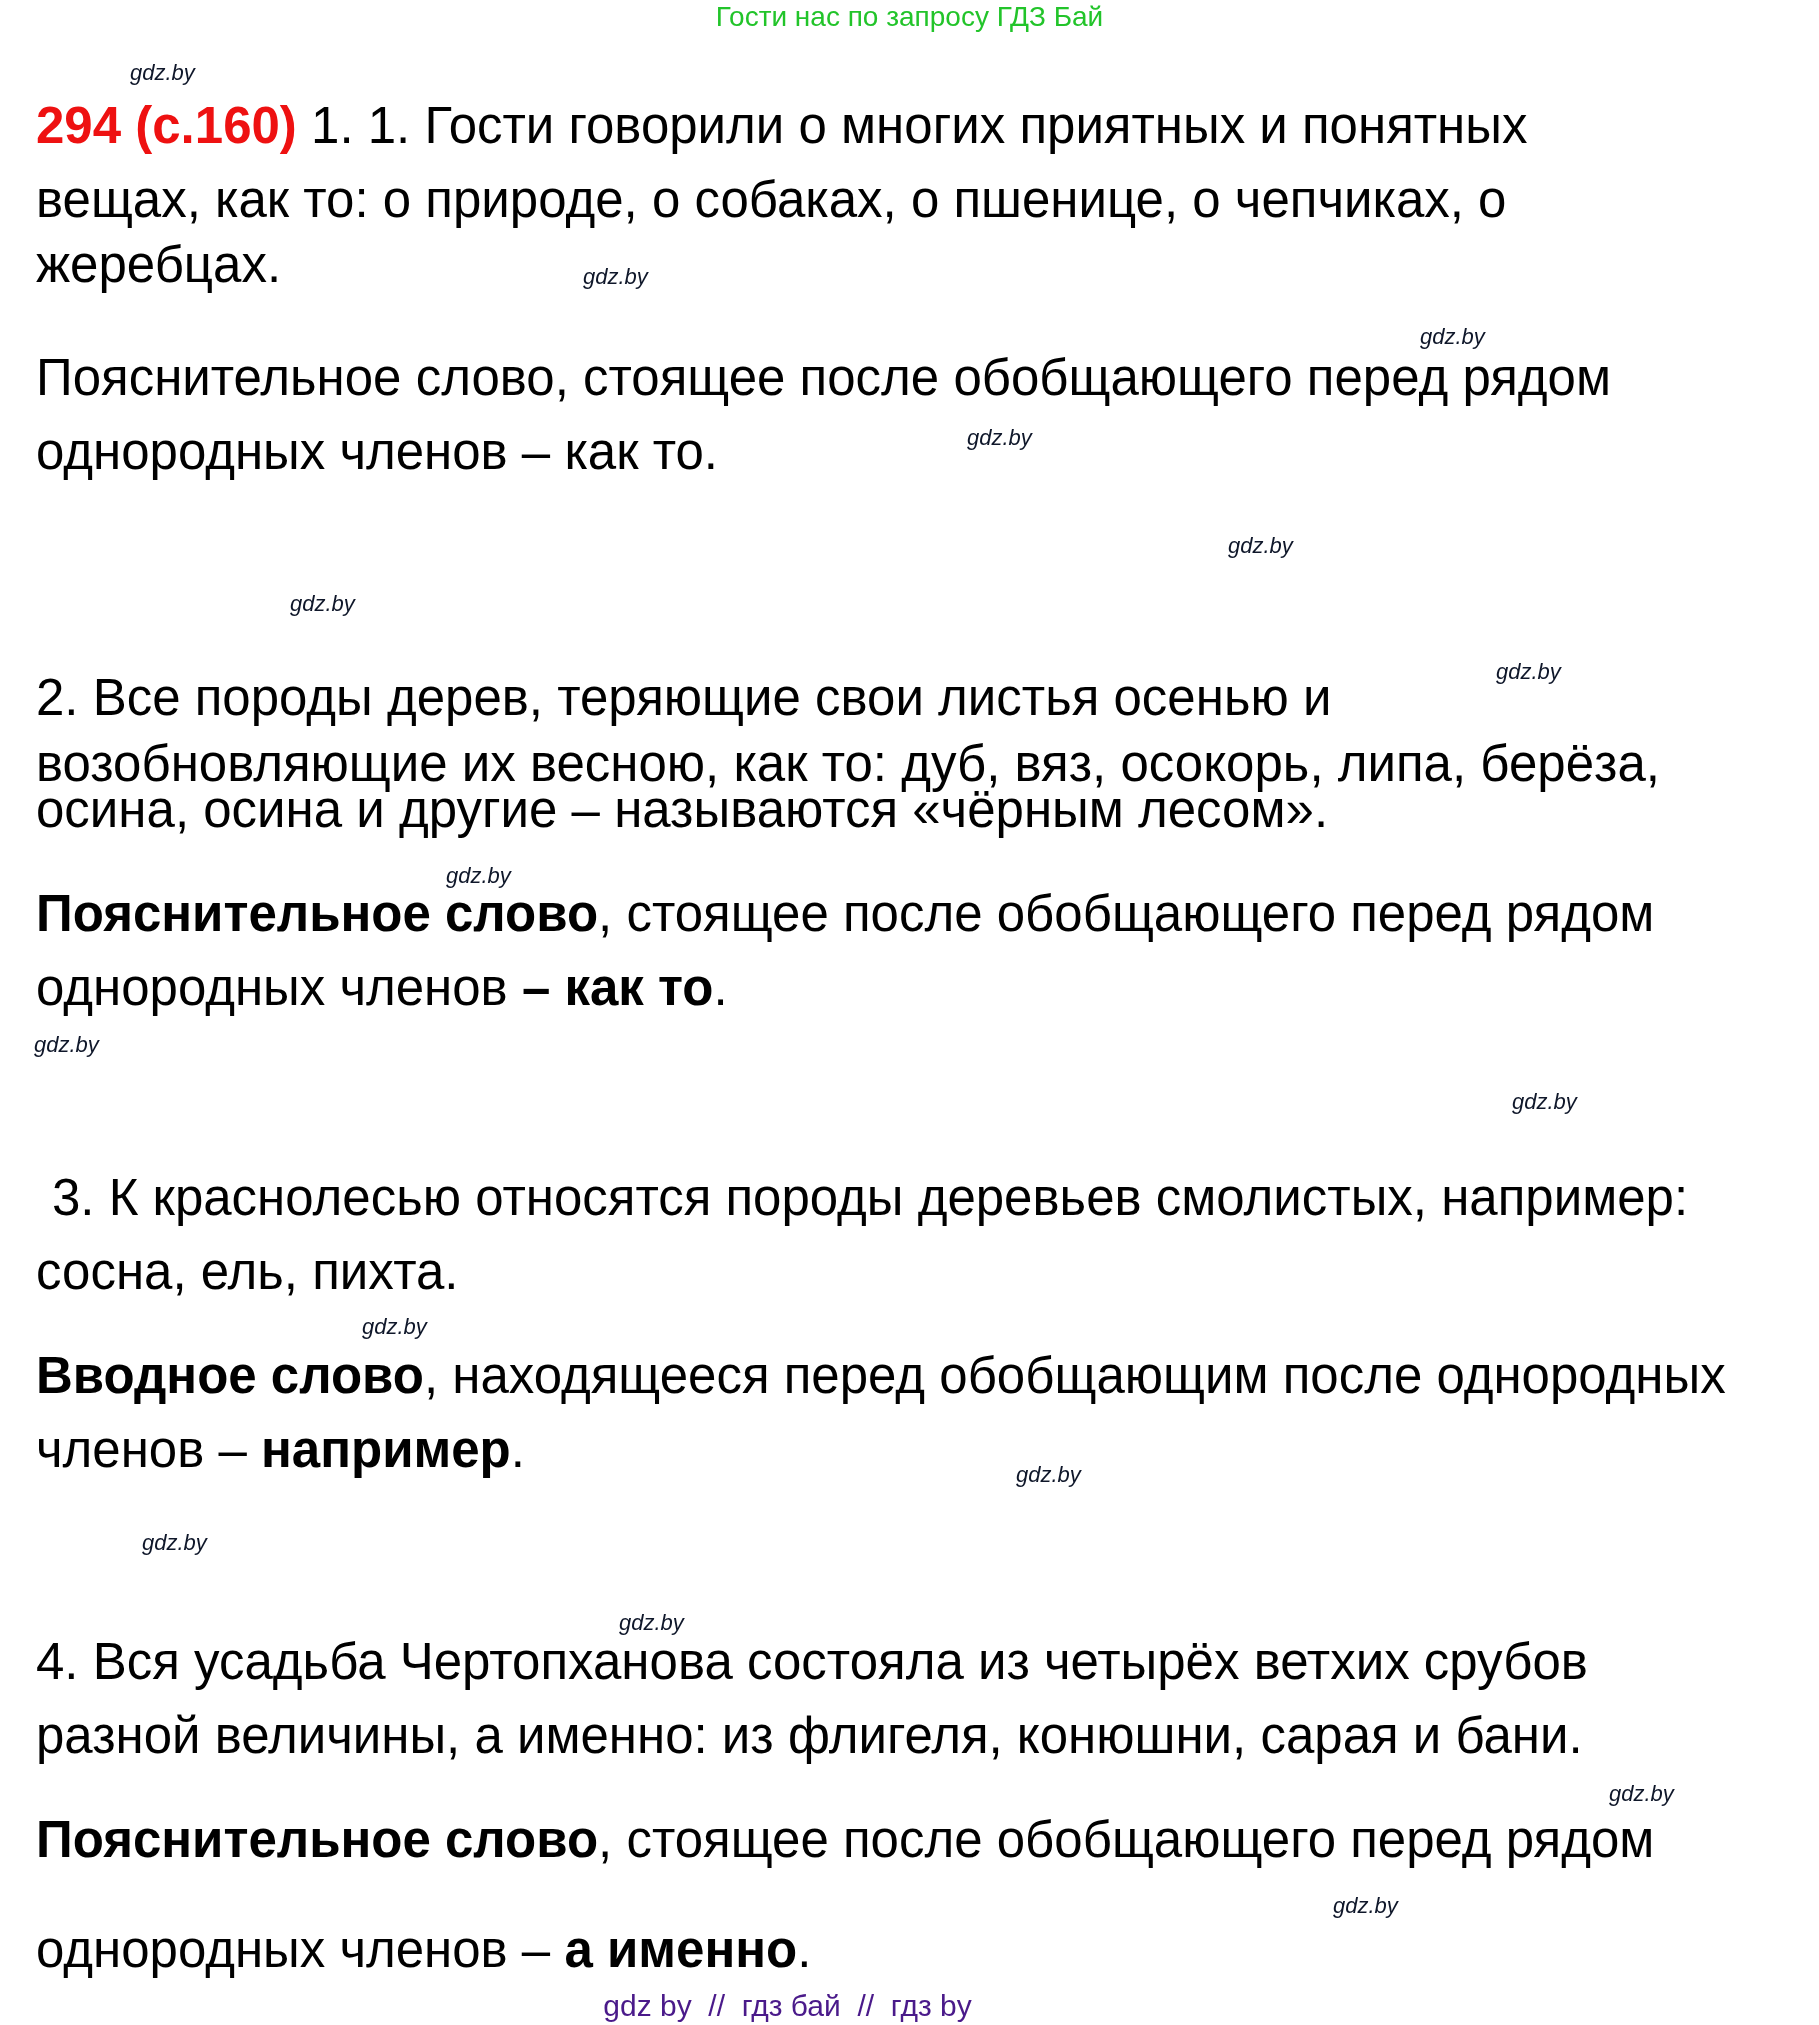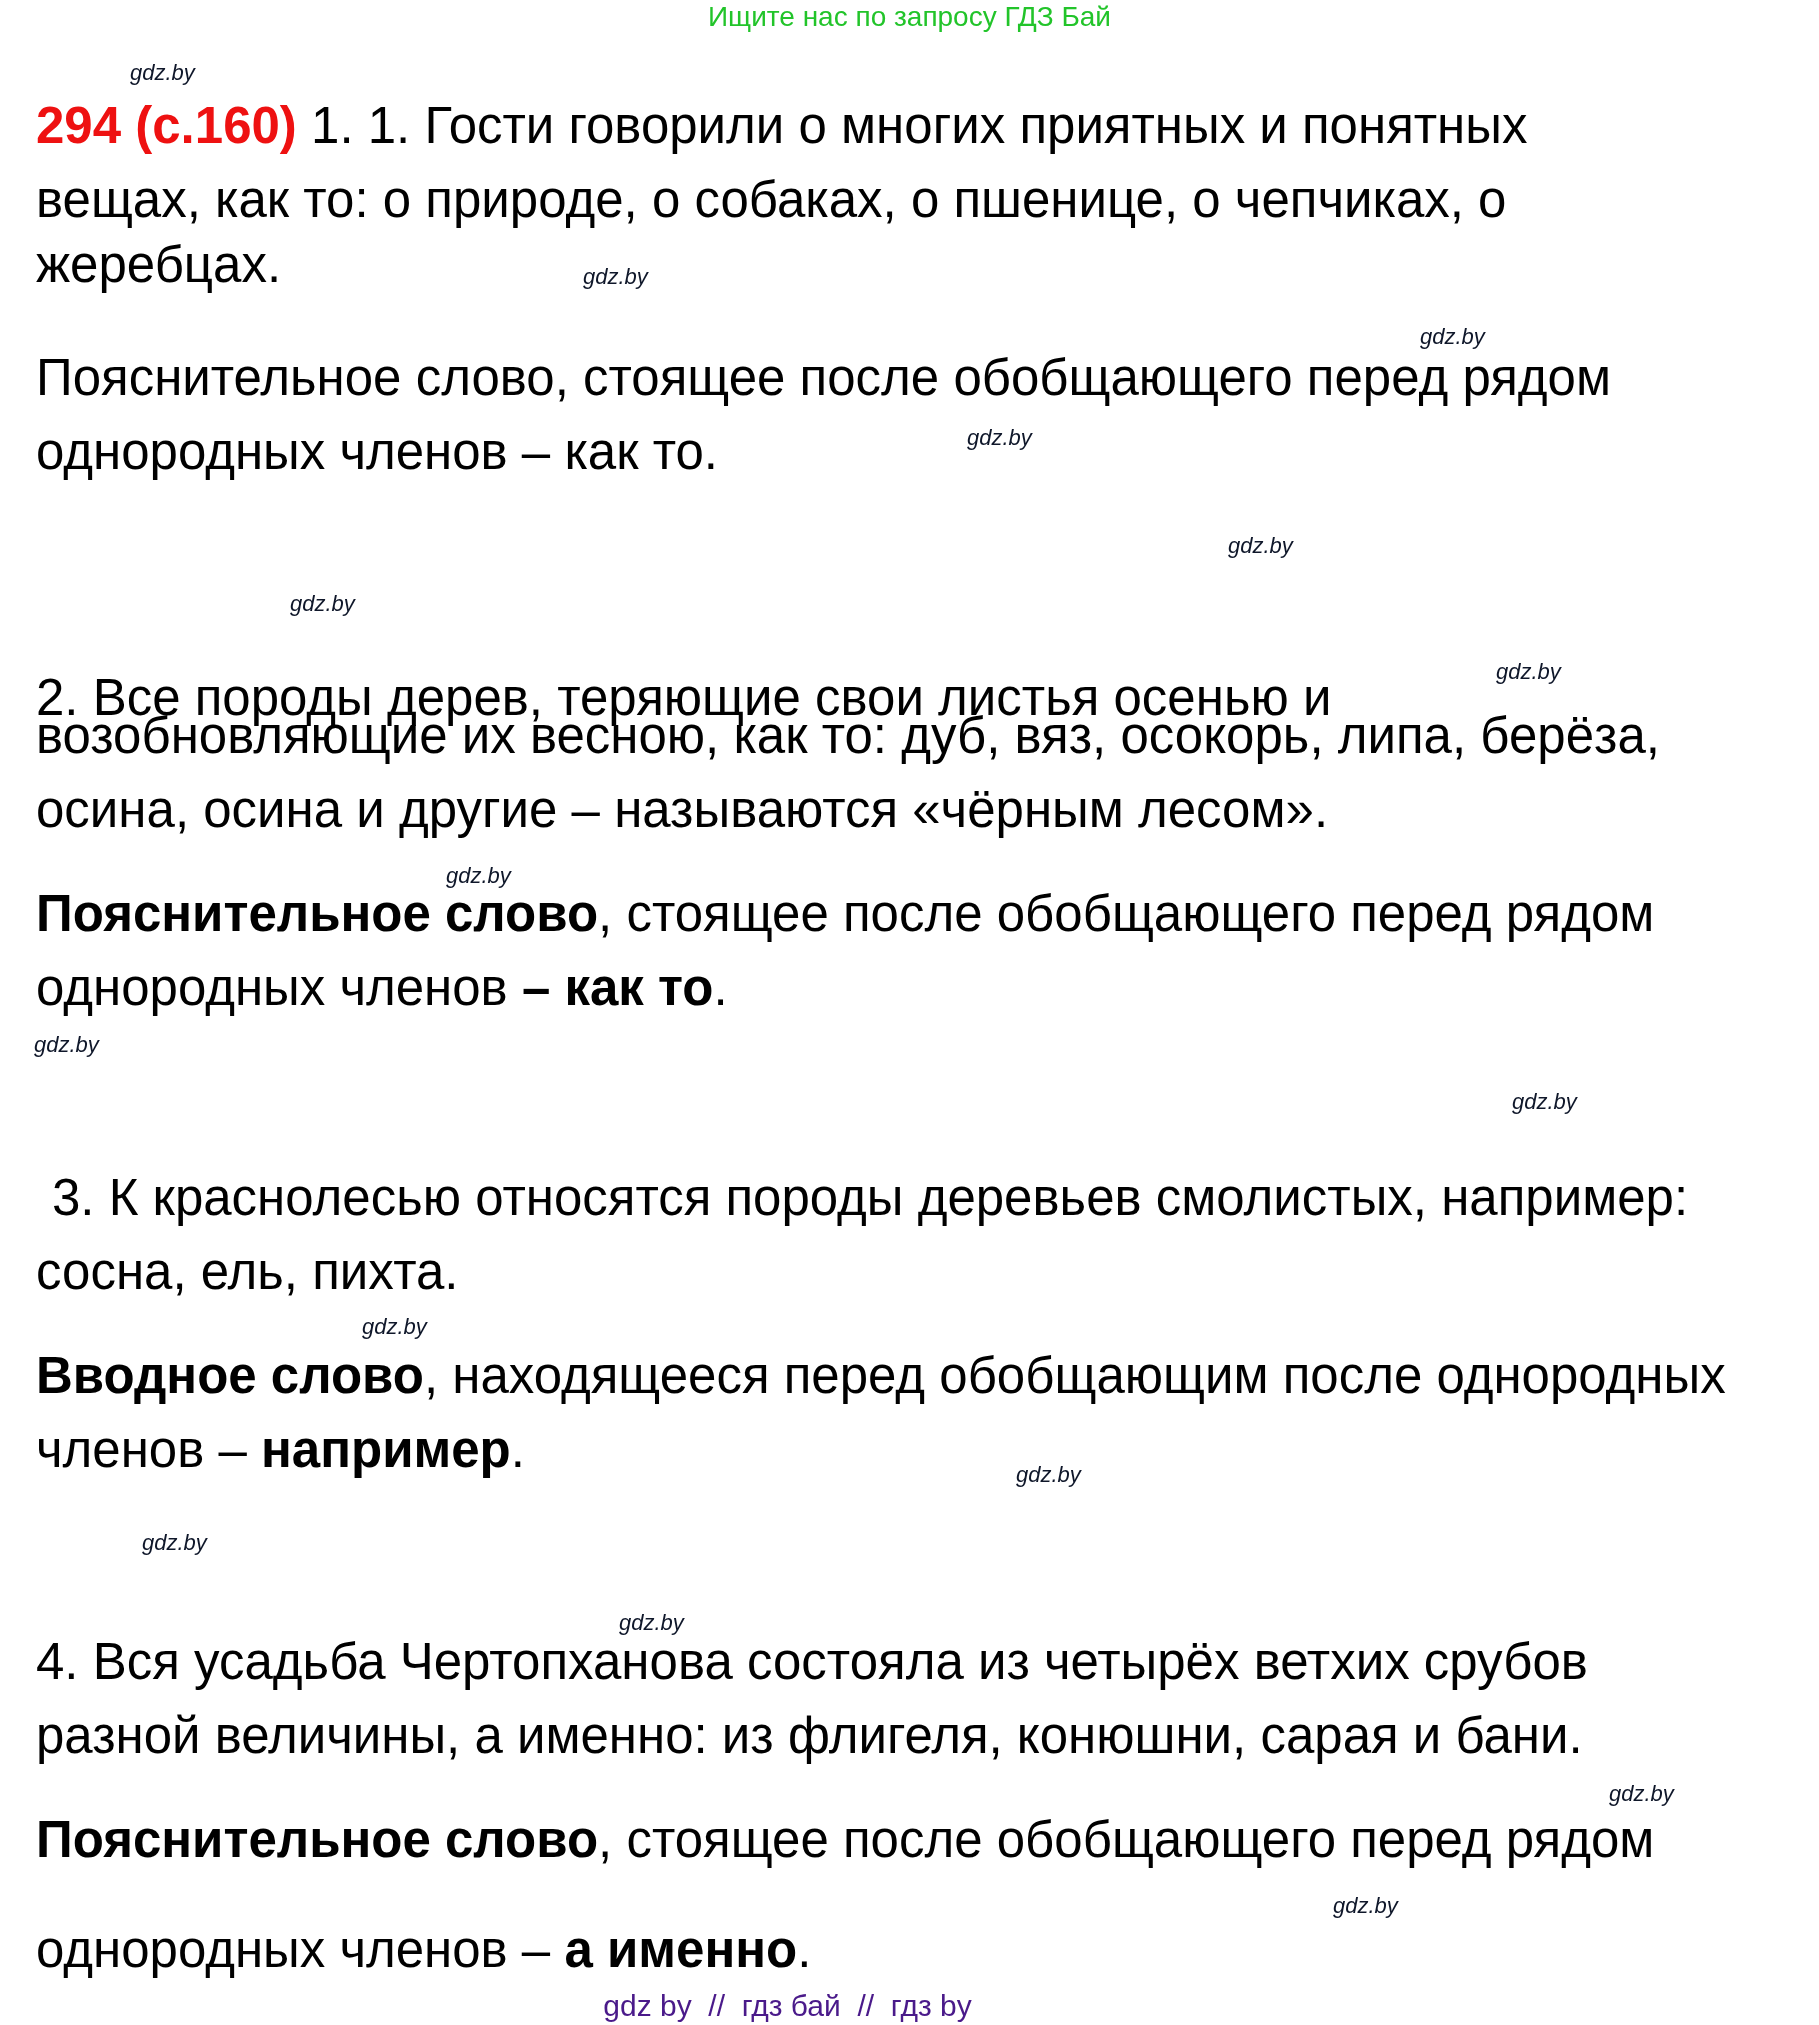--- a/index.html
+++ b/index.html
@@ -21,21 +21,21 @@
     b { font-weight: bold; }
     .footer {
       position: absolute; top: 1988px; left: 0; width: 1575px; text-align: center;
       font-family: "Liberation Sans", sans-serif; font-size: 30px; color: #4a1a8a;
       line-height: 36px; white-space: pre;
     }
   </style>
 </head>
 <body>
 
-<div class="banner">Ищите нас по запросу ГДЗ Бай</div>
+<div class="banner">Гости нас по запросу ГДЗ Бай</div>
 
 <div class="wm" style="left:130px;top:58px;">gdz.by</div>
 <div class="wm" style="left:583px;top:262px;">gdz.by</div>
 <div class="wm" style="left:1420px;top:322px;">gdz.by</div>
 <div class="wm" style="left:967px;top:423px;">gdz.by</div>
 <div class="wm" style="left:1228px;top:531px;">gdz.by</div>
 <div class="wm" style="left:290px;top:589px;">gdz.by</div>
 <div class="wm" style="left:1496px;top:657px;">gdz.by</div>
 <div class="wm" style="left:446px;top:861px;">gdz.by</div>
 <div class="wm" style="left:34px;top:1030px;">gdz.by</div>
@@ -54,21 +54,21 @@
 <div class="line" style="top:170px;">вещах, как то: о природе, о собаках, о пшенице, о чепчиках, о</div>
 <div class="line" style="top:235px;text-align:center;">жеребцах.</div>
 <div class="line" style="top:348px;">
   <span>Пояснительное слово</span><span>, стоящее после обобщающего перед рядом</span>
 </div>
 <div class="line" style="top:422px;">
   <span>однородных членов – </span><span>как то</span><span>.</span>
 </div>
 
 <div class="line" style="top:668px;">2. Все породы дерев, теряющие свои листья осенью и</div>
-<div class="line" style="top:706px;">возобновляющие их весною, как то: дуб, вяз, осокорь, липа, берёза,</div>
+<div class="line" style="top:734px;">возобновляющие их весною, как то: дуб, вяз, осокорь, липа, берёза,</div>
 <div class="line" style="top:780px;">осина, осина и другие – называются «чёрным лесом».</div>
 <div class="line" style="top:884px;">
   <b>Пояснительное слово</b><span>, стоящее после обобщающего перед рядом</span>
 </div>
 <div class="line" style="top:958px;">
   <span>однородных членов </span><b>– как то</b><span>.</span>
 </div>
 
 <div class="line" style="top:1168px;margin-left:16px;">3. К краснолесью относятся породы деревьев смолистых, например:</div>
 <div class="line" style="top:1242px;">сосна, ель, пихта.</div>

